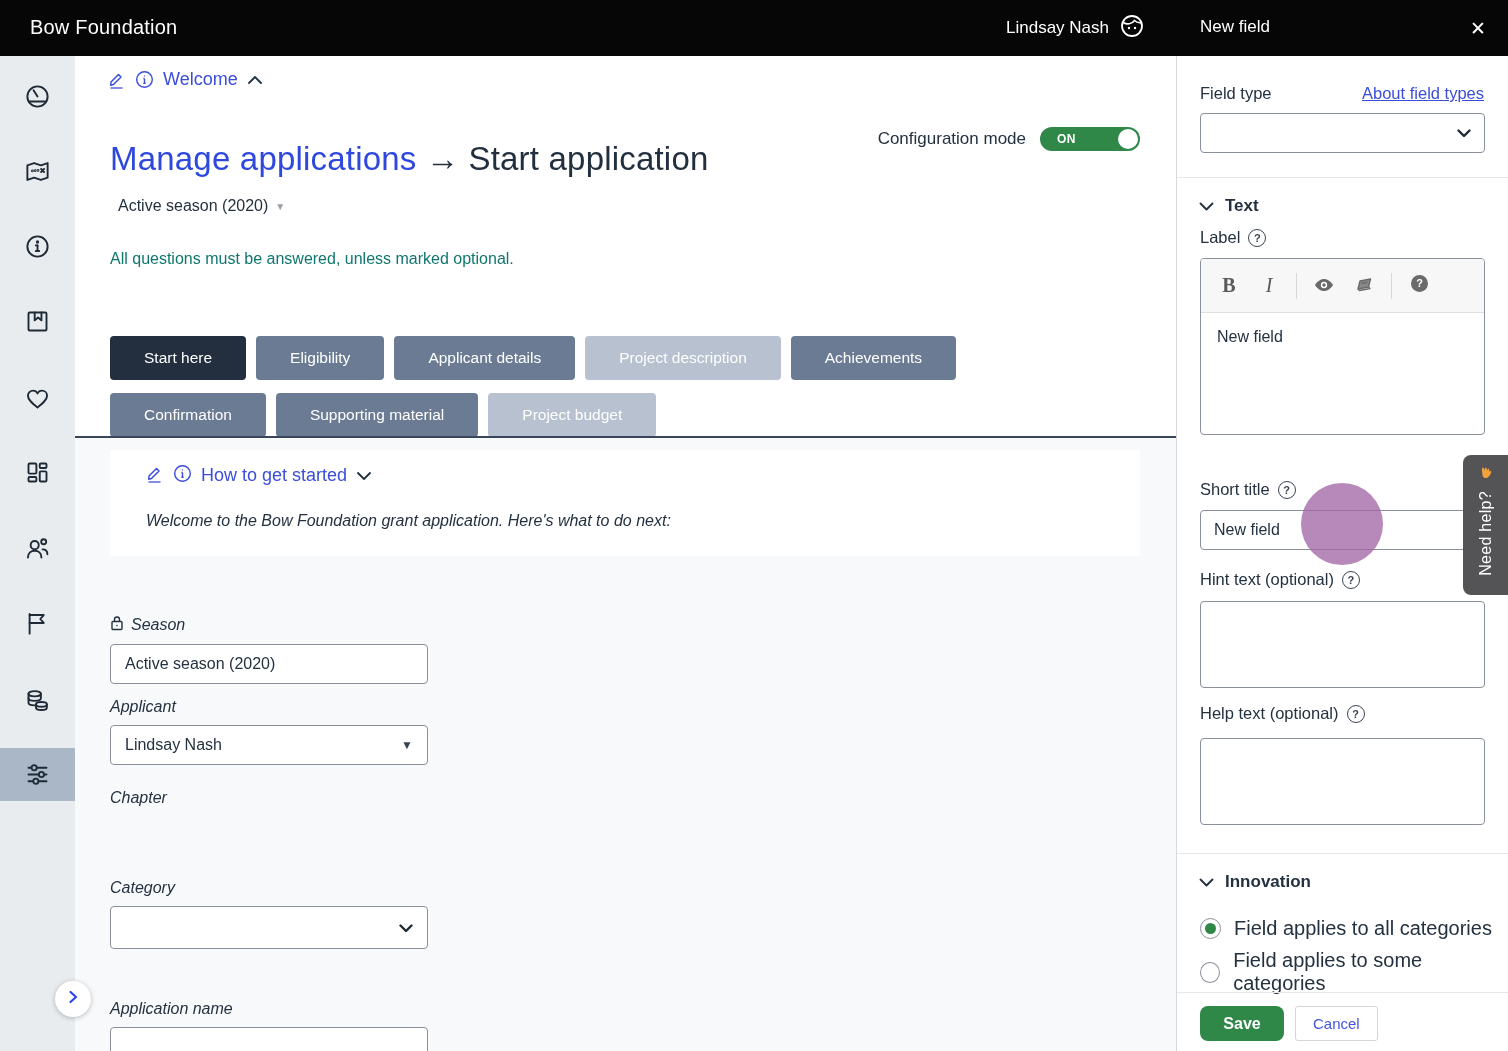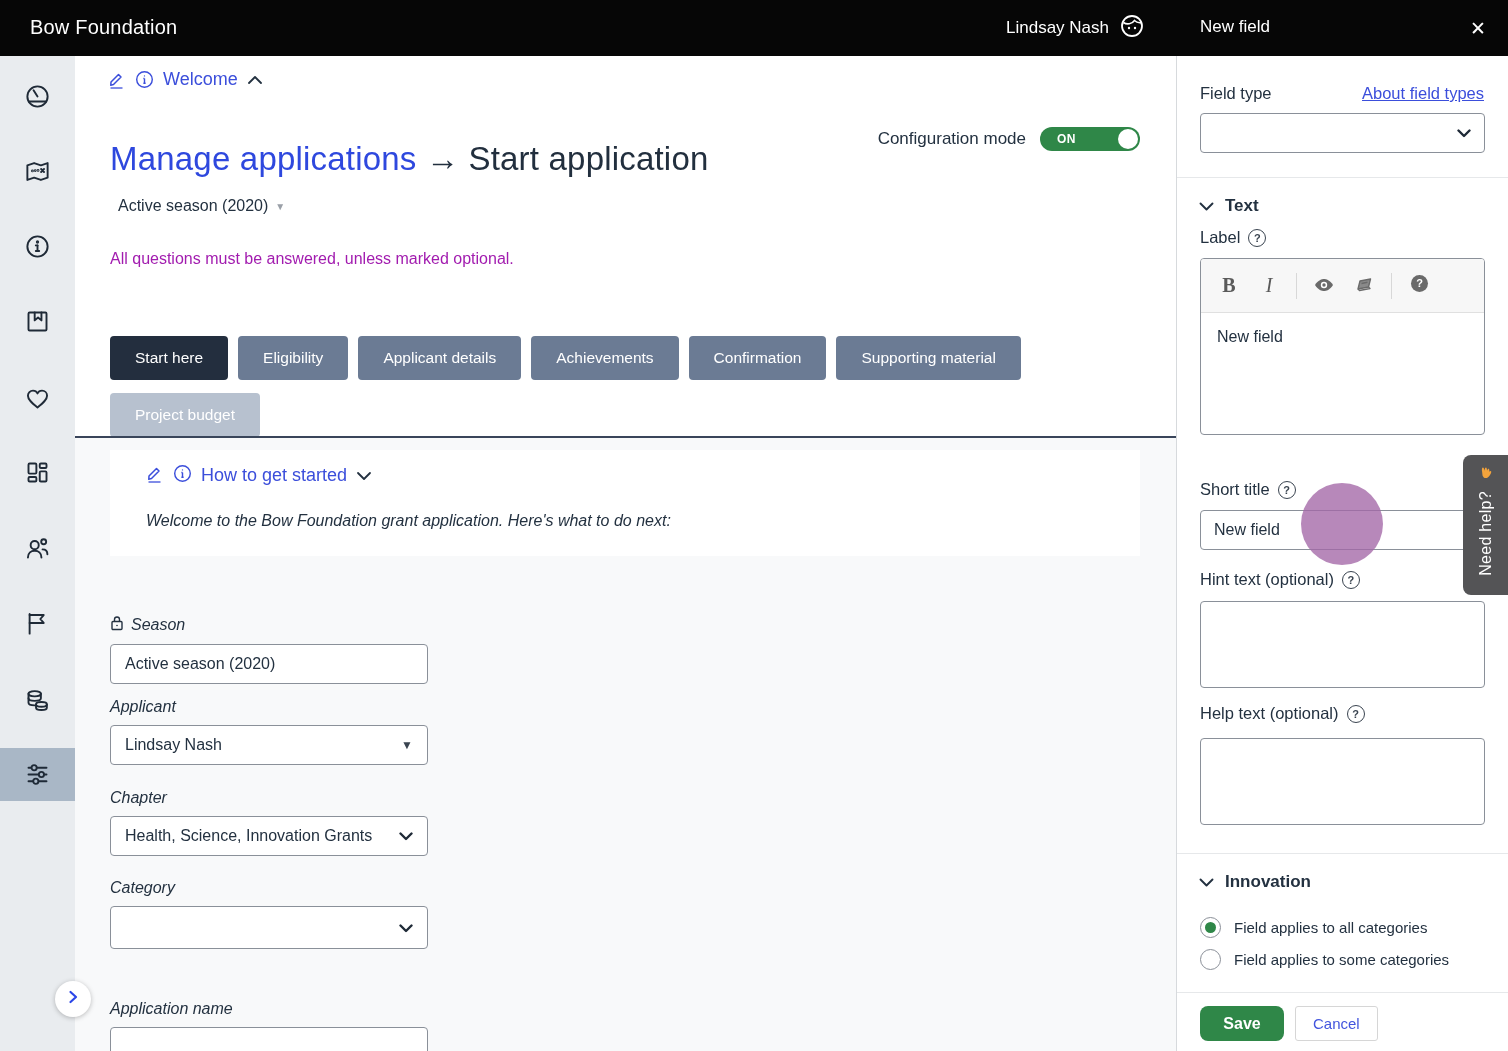--- a/index.html
+++ b/index.html
@@ -30,24 +30,24 @@
   .edit-ic svg, .info-ic svg { display:block; }
   .cfg-row { position:absolute; top:71px; right:36px; display:flex; align-items:center; gap:14px; }
   .cfg-label { font-size:17px; color:#233140; }
   .toggle { width:100px; height:24px; border-radius:12px; background:#2f8748; position:relative; cursor:pointer; }
   .toggle .on { position:absolute; left:17px; top:5px; font-size:12px; font-weight:700; color:#fff; letter-spacing:.5px; }
   .toggle .knob { position:absolute; right:2px; top:2px; width:20px; height:20px; border-radius:50%; background:#fff; }
   .h1 { position:absolute; left:35px; top:84px; font-size:33px; font-weight:300; color:#222f3e; letter-spacing:.2px; }
   .h1 .lnk { color:#2e48de; }
   .season-sel { position:absolute; left:43px; top:141px; font-size:16px; color:#233140; display:flex; align-items:center; gap:7px; cursor:pointer; }
   .season-sel .car { color:#9aa0a8; font-size:10px; }
-  .note { position:absolute; left:35px; top:194px; font-size:16px; color:#a21caf; }
+  .note { position:absolute; left:35px; top:194px; font-size:16px; color:#0f766e; }
 
   .tabs { position:absolute; left:35px; top:280px; width:1000px; display:flex; flex-wrap:wrap; gap:13px 10px; }
-  .tab { height:44px; padding:0 25px; display:flex; align-items:center; border-radius:4px; font-size:15.5px; color:#fff; cursor:pointer; }
+  .tab { height:44px; padding:0 34px; display:flex; align-items:center; border-radius:4px; font-size:15.5px; color:#fff; cursor:pointer; }
   .tab.active { background:#232e3e; }
   .tab.normal { background:#6b7b94; }
   .tab.light  { background:#b7c1cf; }
 
   .tabline { position:absolute; left:0; top:380px; width:1101px; height:2px; background:#39455a; }
   .scrollarea { position:absolute; left:0; top:382px; width:1101px; height:613px; background:#f8f9fa; }
   .howto-card { position:absolute; left:35px; top:394px; width:1030px; height:106px; background:#fff; }
   .howto-head { position:absolute; left:36px; top:14px; display:flex; align-items:center; gap:9px; }
   .howto-body { position:absolute; left:36px; top:62px; font-size:16px; color:#233140;font-style:italic; }
 
@@ -76,21 +76,21 @@
   .ebtn.b { font-weight:700; }
   .ebtn.i { font-style:italic; }
   .esep { width:1px; height:26px; background:#d8d8d8; margin:0 5px; }
   .ebody { padding:15px 16px; font-size:16px; color:#233140; }
   .p-input { position:absolute; left:23px; width:285px; height:40px; border:1px solid #8a9099; border-radius:4px; background:#fff;
     display:flex; align-items:center; padding:0 13px; font-size:16px; color:#233140; }
   .p-area { position:absolute; left:23px; width:285px; border:1px solid #8a9099; border-radius:4px; background:#fff; resize:none; outline:none; }
   .radio-row { position:absolute; left:23px; display:flex; align-items:center; gap:13px; cursor:pointer; }
   .radio { width:21px; height:21px; border:1.5px solid #8a8f98; border-radius:50%; background:#fff; display:flex; align-items:center; justify-content:center; }
   .radio.selected::after { content:""; width:11px; height:11px; border-radius:50%; background:#2f8748; }
-  .radio-lab { font-size:15px; color:#233140; }
+  .radio-lab { font-size:20px; color:#233140; }
   .save-btn { position:absolute; left:23px; top:950px; width:84px; height:35px; background:#2f8748; border:none; border-radius:8px;
     color:#fff; font-size:16px; font-weight:700; font-family:inherit; cursor:pointer; }
   .cancel-btn { position:absolute; left:118px; top:950px; height:35px; padding:0 17px; background:#fff; border:1px solid #d6d6d6; border-radius:3px;
     color:#4355de; font-size:15px; font-family:inherit; cursor:pointer; }
   .click-circle { position:absolute; left:124px; top:427px; width:82px; height:82px; border-radius:50%; background:rgba(163,102,167,.78); z-index:40; pointer-events:none; }
 
   
   .needhelp { position:absolute; left:1463px; top:455px; width:45px; height:140px; background:#545456; border-radius:8px 0 0 8px; z-index:50;
     display:flex; flex-direction:column; align-items:center; padding-top:9px; cursor:pointer; }
   .needhelp .vtext { margin-top:6px; writing-mode:vertical-rl; transform:rotate(180deg); color:#fff; font-size:16px; letter-spacing:.3px; }
@@ -250,20 +250,21 @@
       <span>Active season (2020)</span>
       <span class="car">▼</span>
     </div>
 
     <div class="note">All questions must be answered, unless marked optional.</div>
 
     <div class="tabs">
         <div class="tab active">Start here</div>
         <div class="tab normal">Eligibility</div>
         <div class="tab normal">Applicant details</div>
+        <div class="tab light">Project description</div>
         <div class="tab normal">Achievements</div>
         <div class="tab normal">Confirmation</div>
         <div class="tab normal">Supporting material</div>
         <div class="tab light">Project budget</div>
       </div>
 
     <div class="tabline"></div>
     <div class="scrollarea">
 
       <div class="howto-card" style="position:absolute; left:35px; top:12px;">
@@ -314,28 +315,20 @@
         <div class="ibox combo">
           <span class="val">Lindsay Nash</span>
           <span class="caret-solid">▼</span>
         </div>
       </div>
 
       <div class="field" style="top:351px">
         <div class="flabel">
             <span>Chapter</span>
           </div>
-        <div class="ibox combo">
-          <span class="val">Health, Science, Innovation Grants</span>
-          <span>
-            <svg width="14" height="9" viewBox="0 0 14 9" fill="none" stroke="#1f2a37" stroke-width="2.4" stroke-linecap="round" stroke-linejoin="round">
-                <path d="M1.5 1.5 L7 7 L12.5 1.5"></path>
-              </svg>
-          </span>
-        </div>
       </div>
 
       <div class="field" style="top:441px">
         <div class="flabel">
             <span>Category</span>
           </div>
         <div class="ibox combo" style="height:43px">
           <span class="val"></span>
           <span>
             <svg width="14" height="9" viewBox="0 0 14 9" fill="none" stroke="#1f2a37" stroke-width="2.4" stroke-linecap="round" stroke-linejoin="round">

